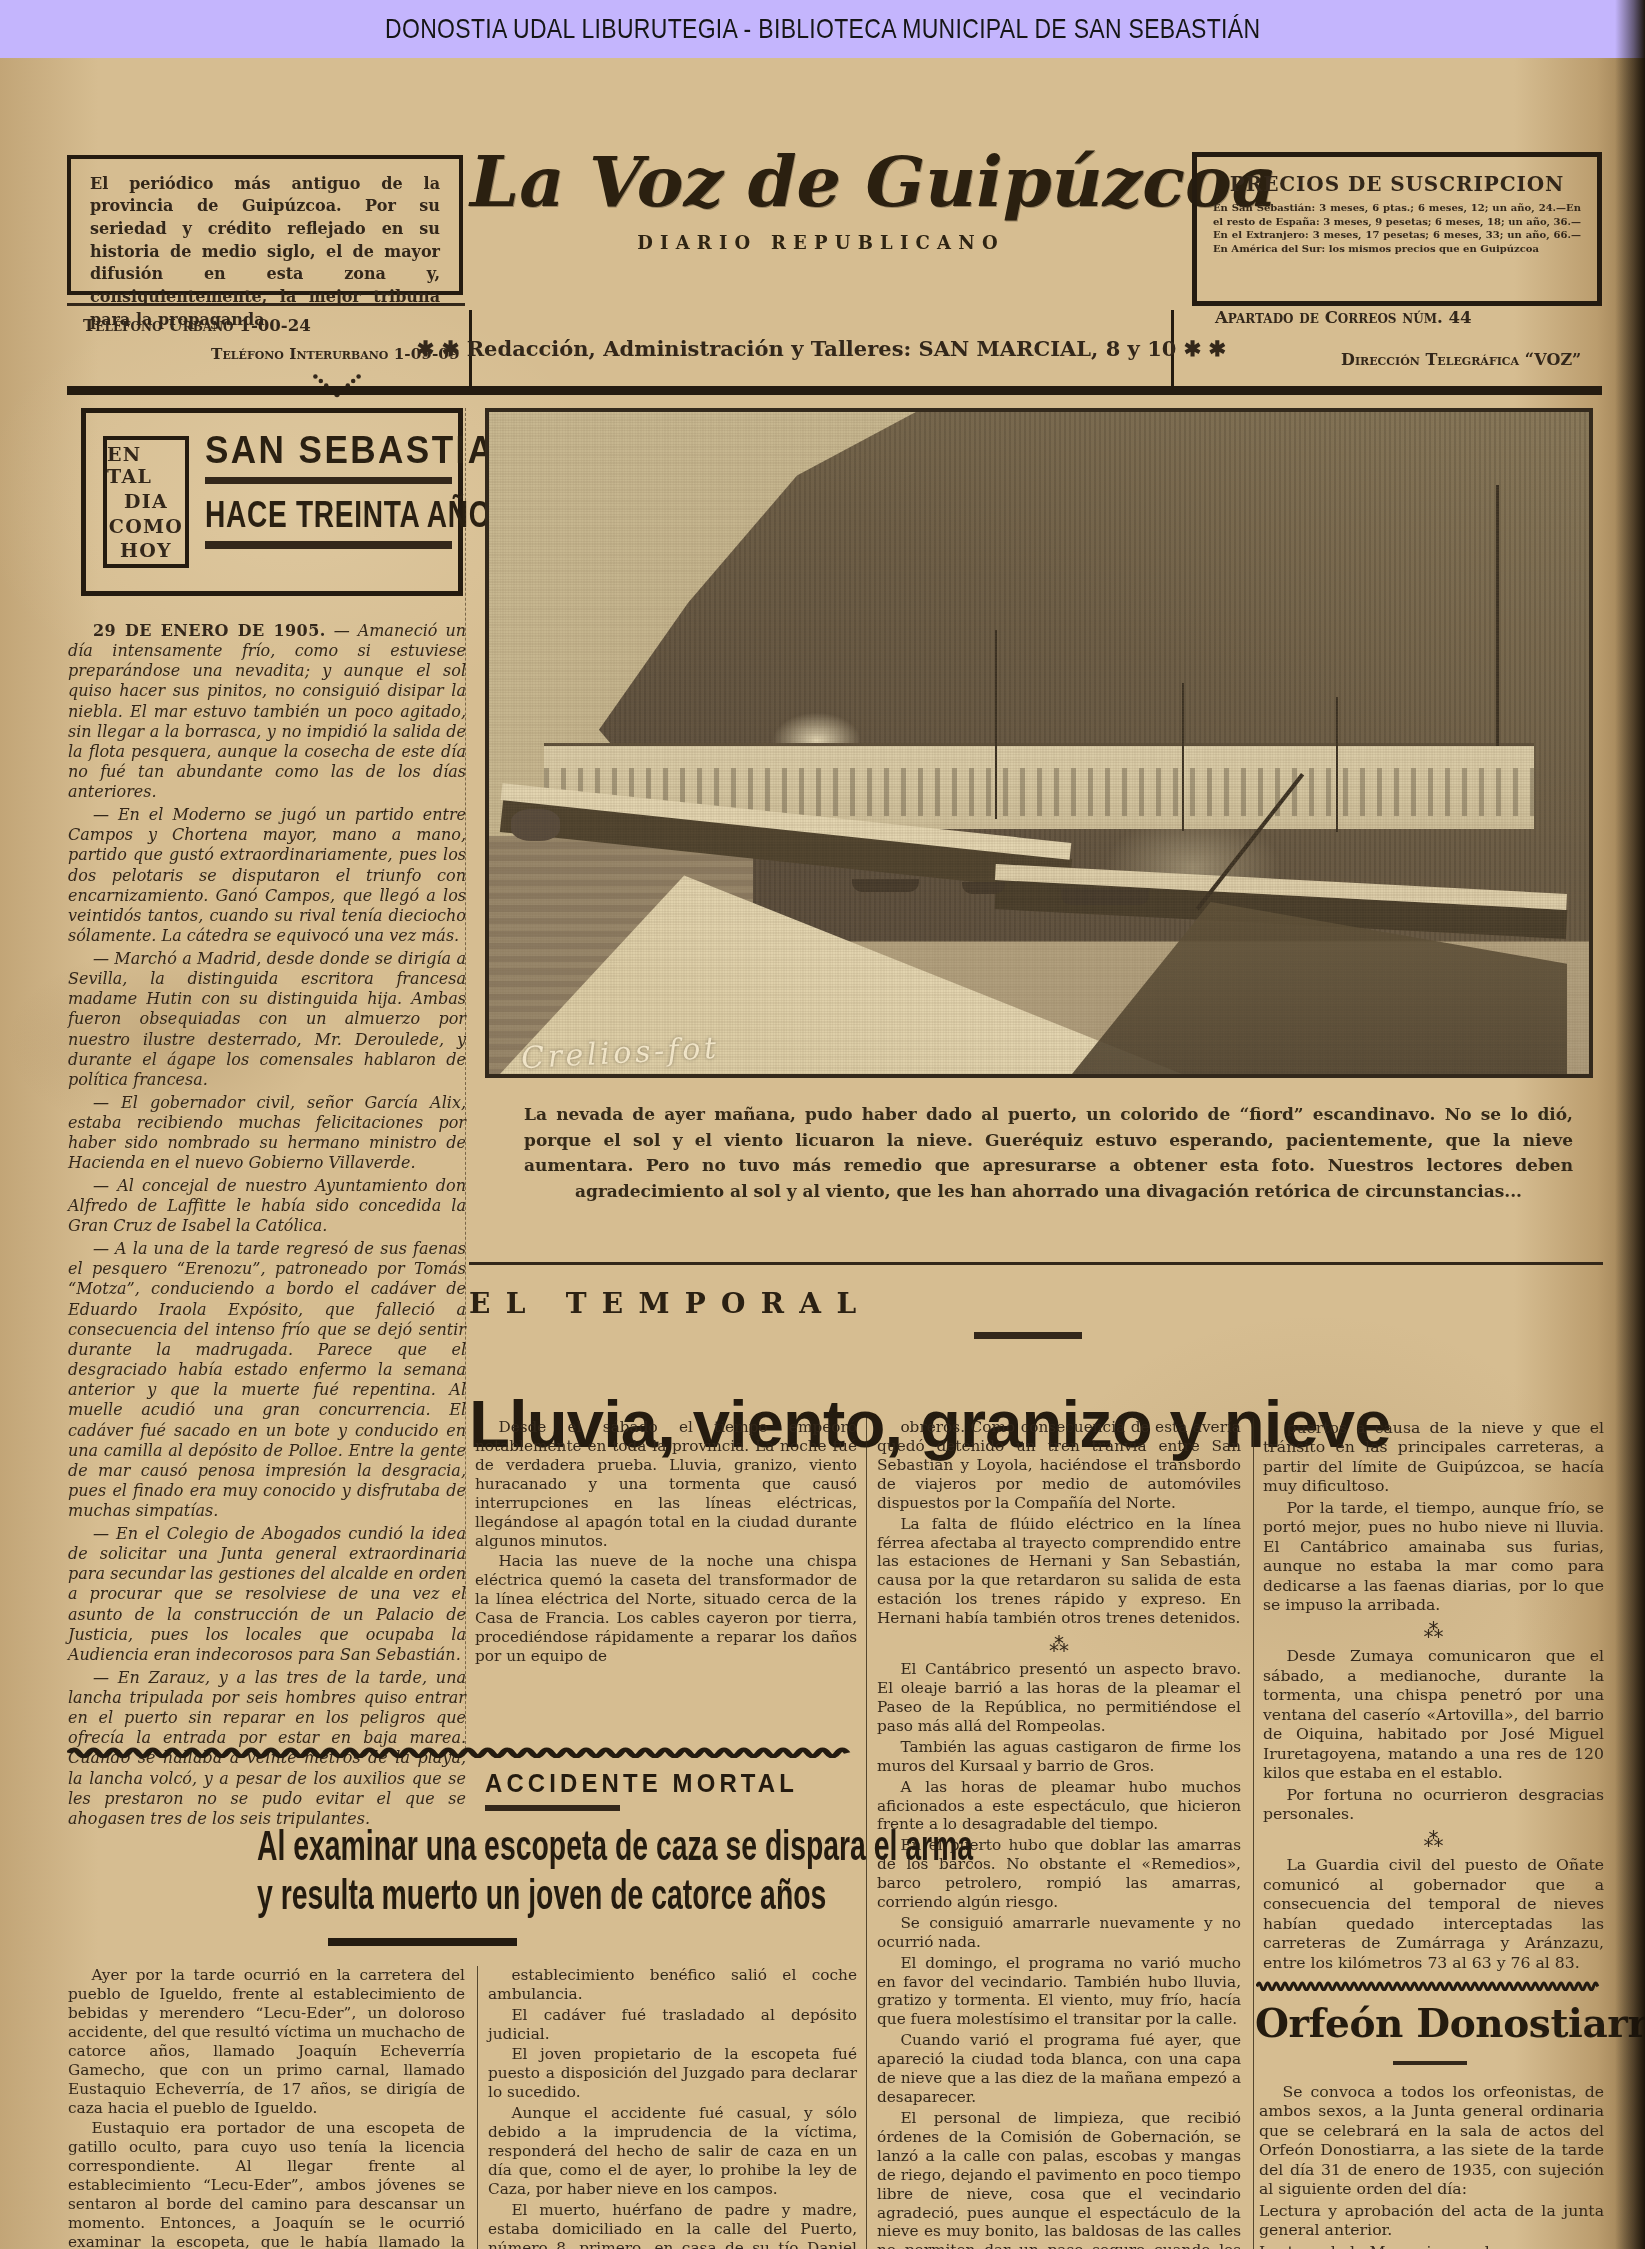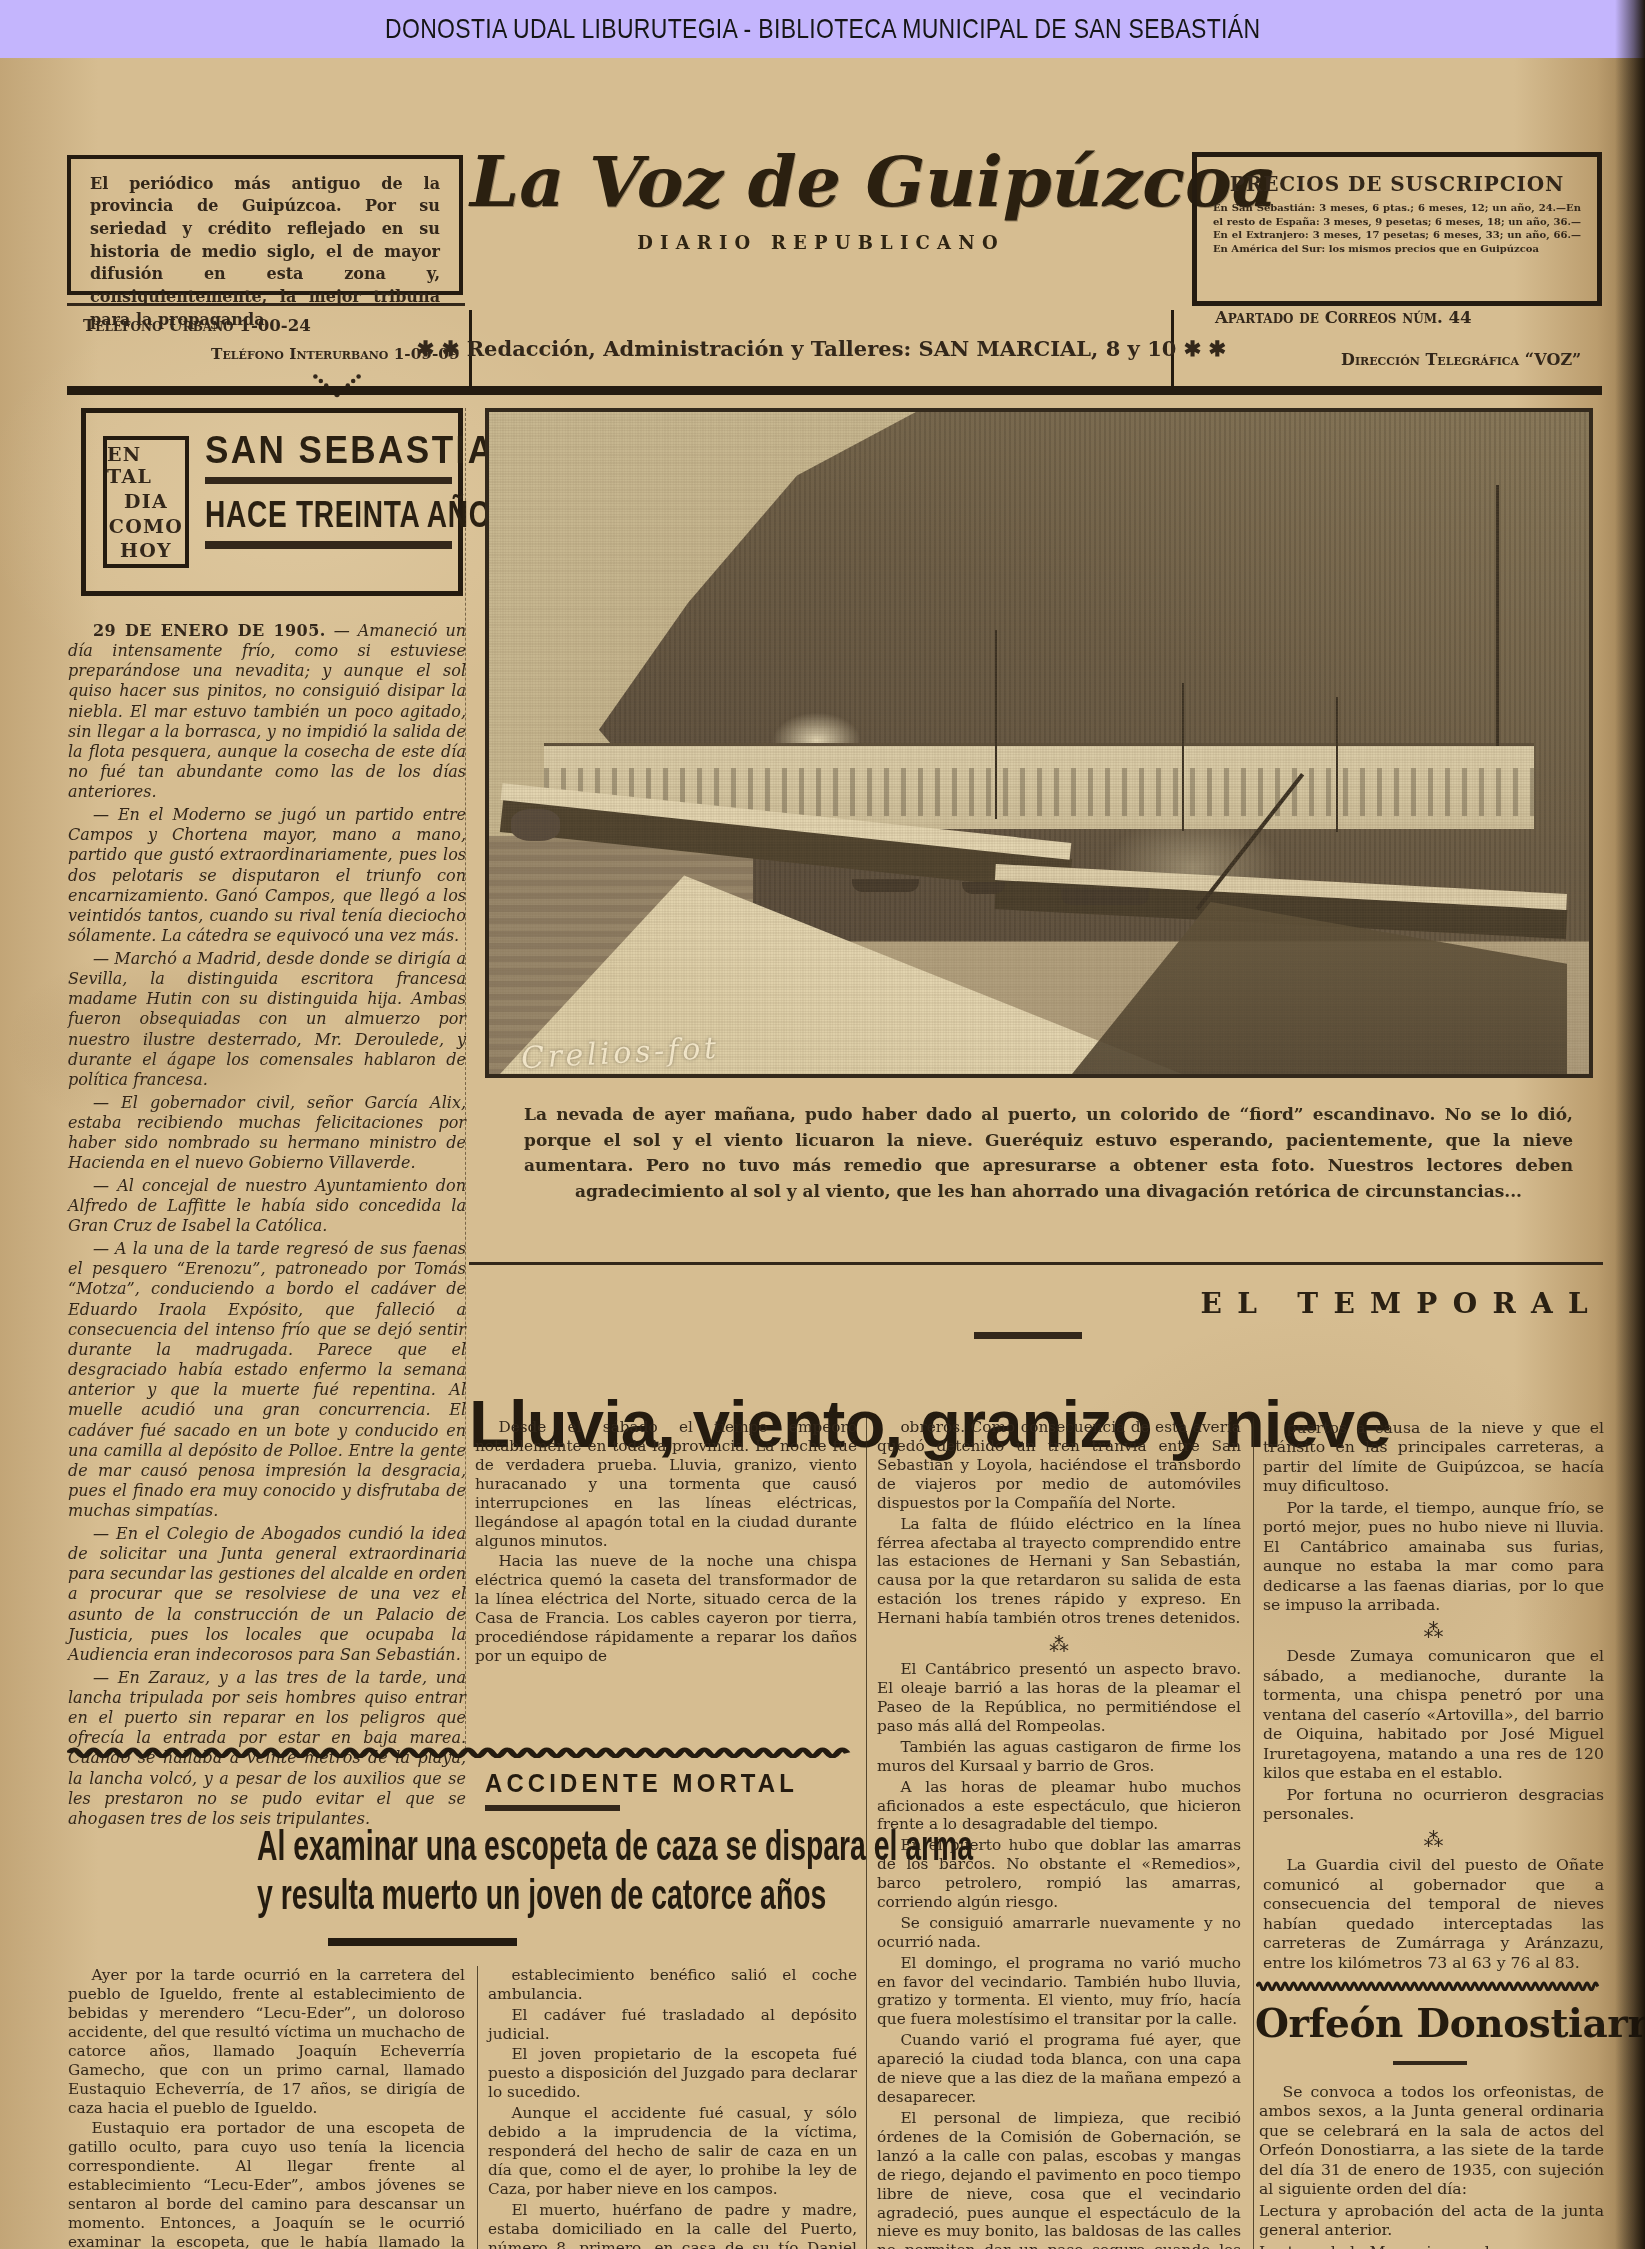--- a/index.html
+++ b/index.html
@@ -115,21 +115,21 @@
     background:repeating-linear-gradient(0deg, rgba(120,100,70,.10) 0 1.3px, transparent 1.3px 2.7px),
                repeating-linear-gradient(90deg, rgba(120,100,70,.07) 0 1.3px, transparent 1.3px 2.7px);}
   #phSign{left:31.5px; bottom:3.6px; font-size:30px; font-style:italic; color:#f0e4c7;
     transform:rotate(-3deg); letter-spacing:3.6px; text-shadow:0 0 3.6px rgba(20,15,8,.4);}
 
   #caption{left:524px; top:1044px; width:1049px; font-size:17px; line-height:1.5; font-weight:bold;
     text-align:justify; text-align-last:center; color:#352a19;}
 
   
   #ruleTemp{left:469px; top:1204px; width:1134px; height:3.1px;}
-  #tempKicker{left:469px; top:1229px; width:1134px; text-align:right; font-size:28px; font-weight:bold;
+  #tempKicker{left:469px; top:1229px; width:1134px; text-align:left; font-size:28px; font-weight:bold;
     letter-spacing:15.3px; color:#2b2113;}
   #tempKickerBar{left:974px; top:1274px; width:108px; height:6.7px;}
   #tempHead{left:469px; top:1327px; width:1134px; text-align:left;
     font-family:"Liberation Sans","DejaVu Sans",sans-serif; font-size:67px; font-weight:bold;
     letter-spacing:-0.9px; color:#241b0f; white-space:nowrap;}
   .bodycol{font-size:15.3px; line-height:1.24; text-align:justify;}
   .bodycol p{text-indent:23.4px; margin-bottom:1.8px;}
   .sep{ text-align:center; font-family:"DejaVu Sans",sans-serif; font-size:20px; text-indent:0 !important;
     margin:3.6px 0 !important;}
   #colT1{left:475px; top:1360px; width:382px;}

